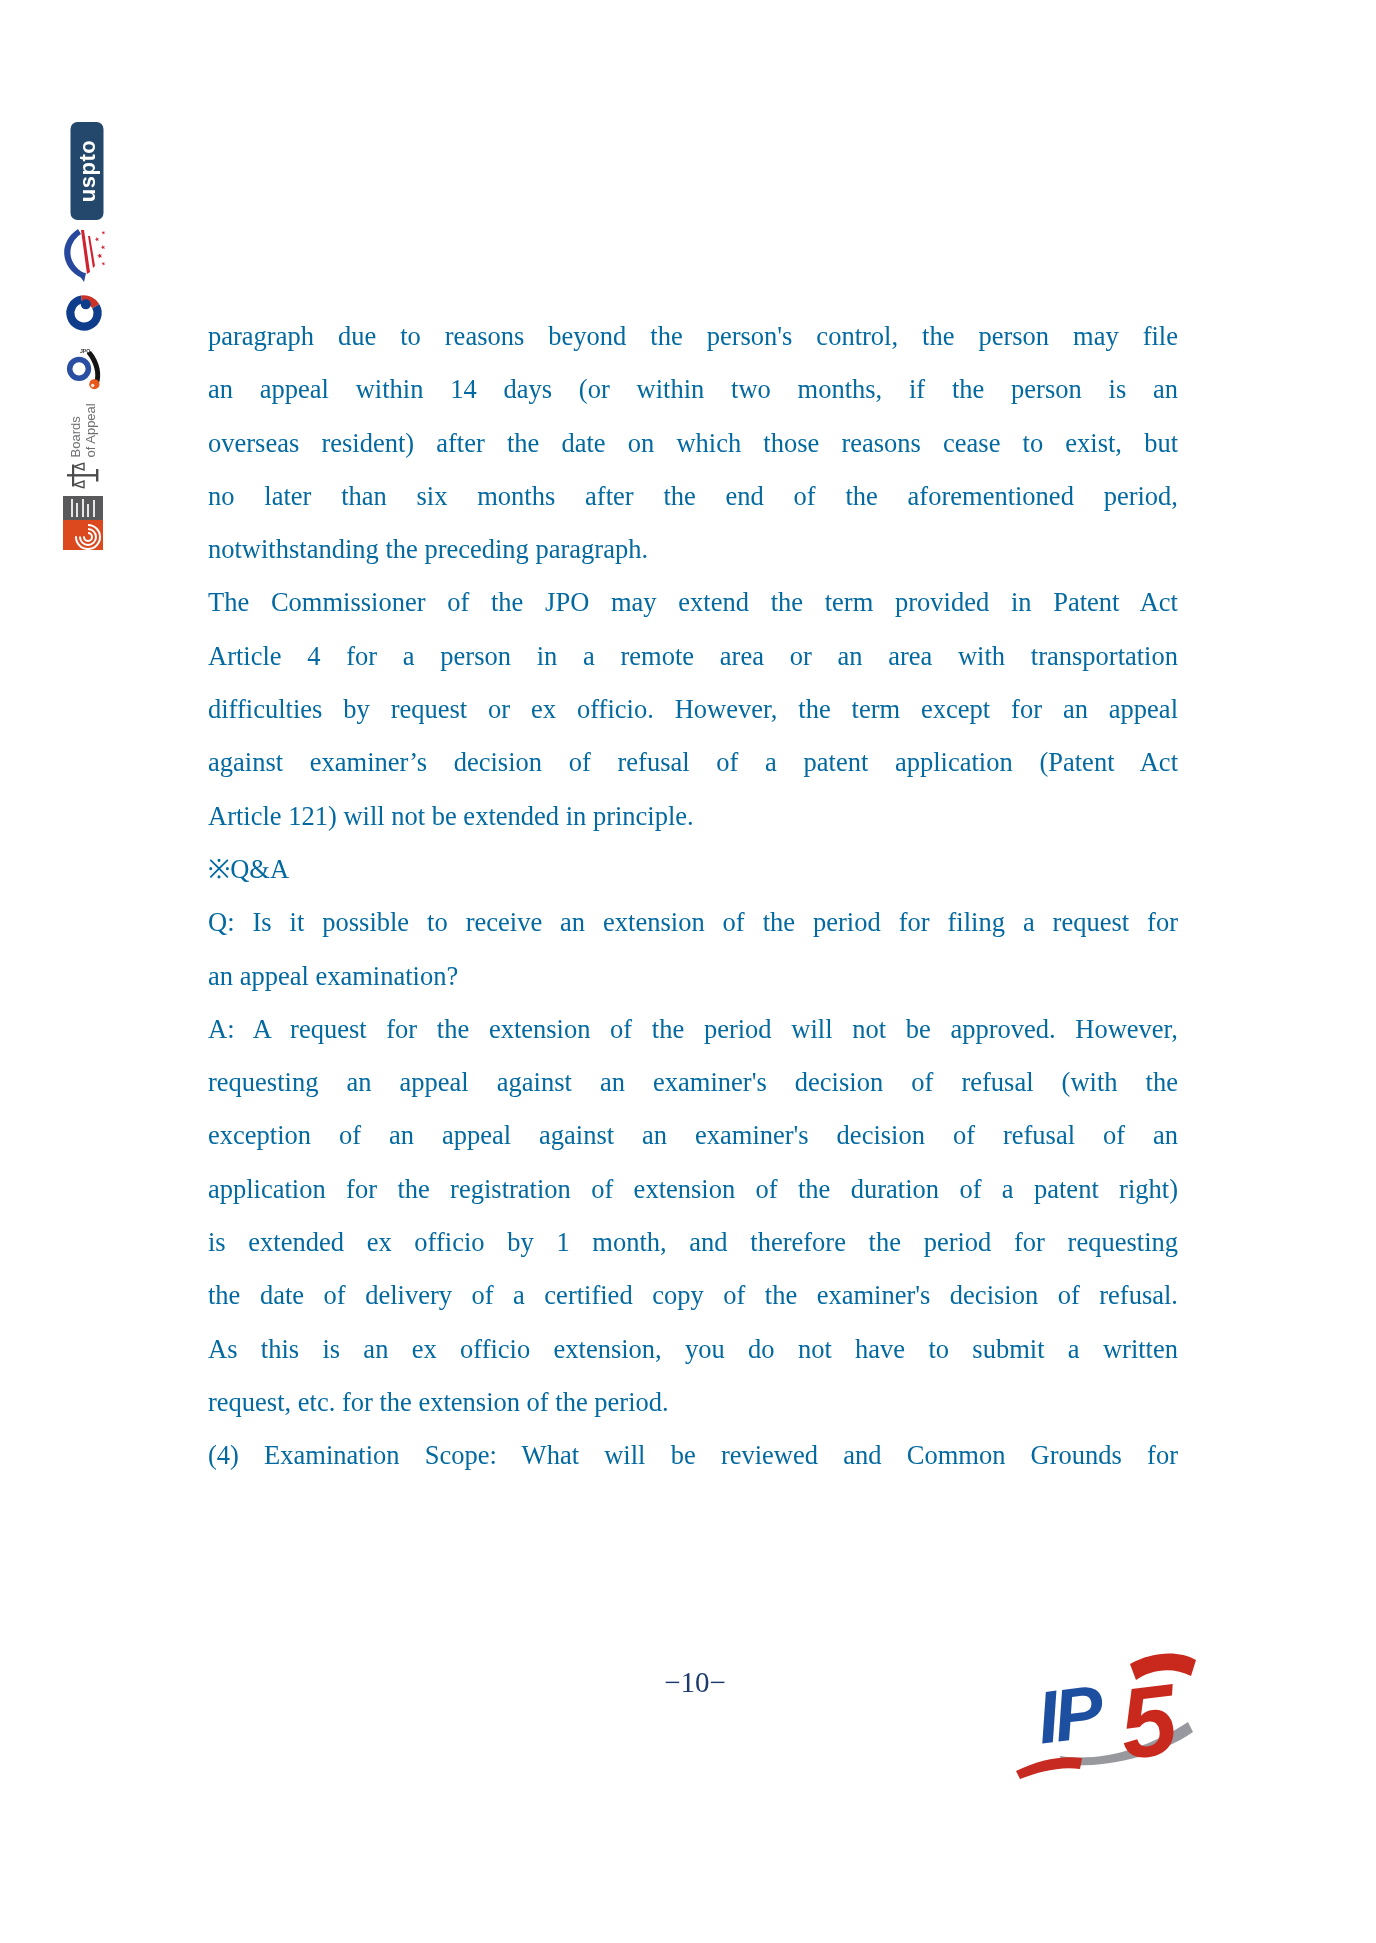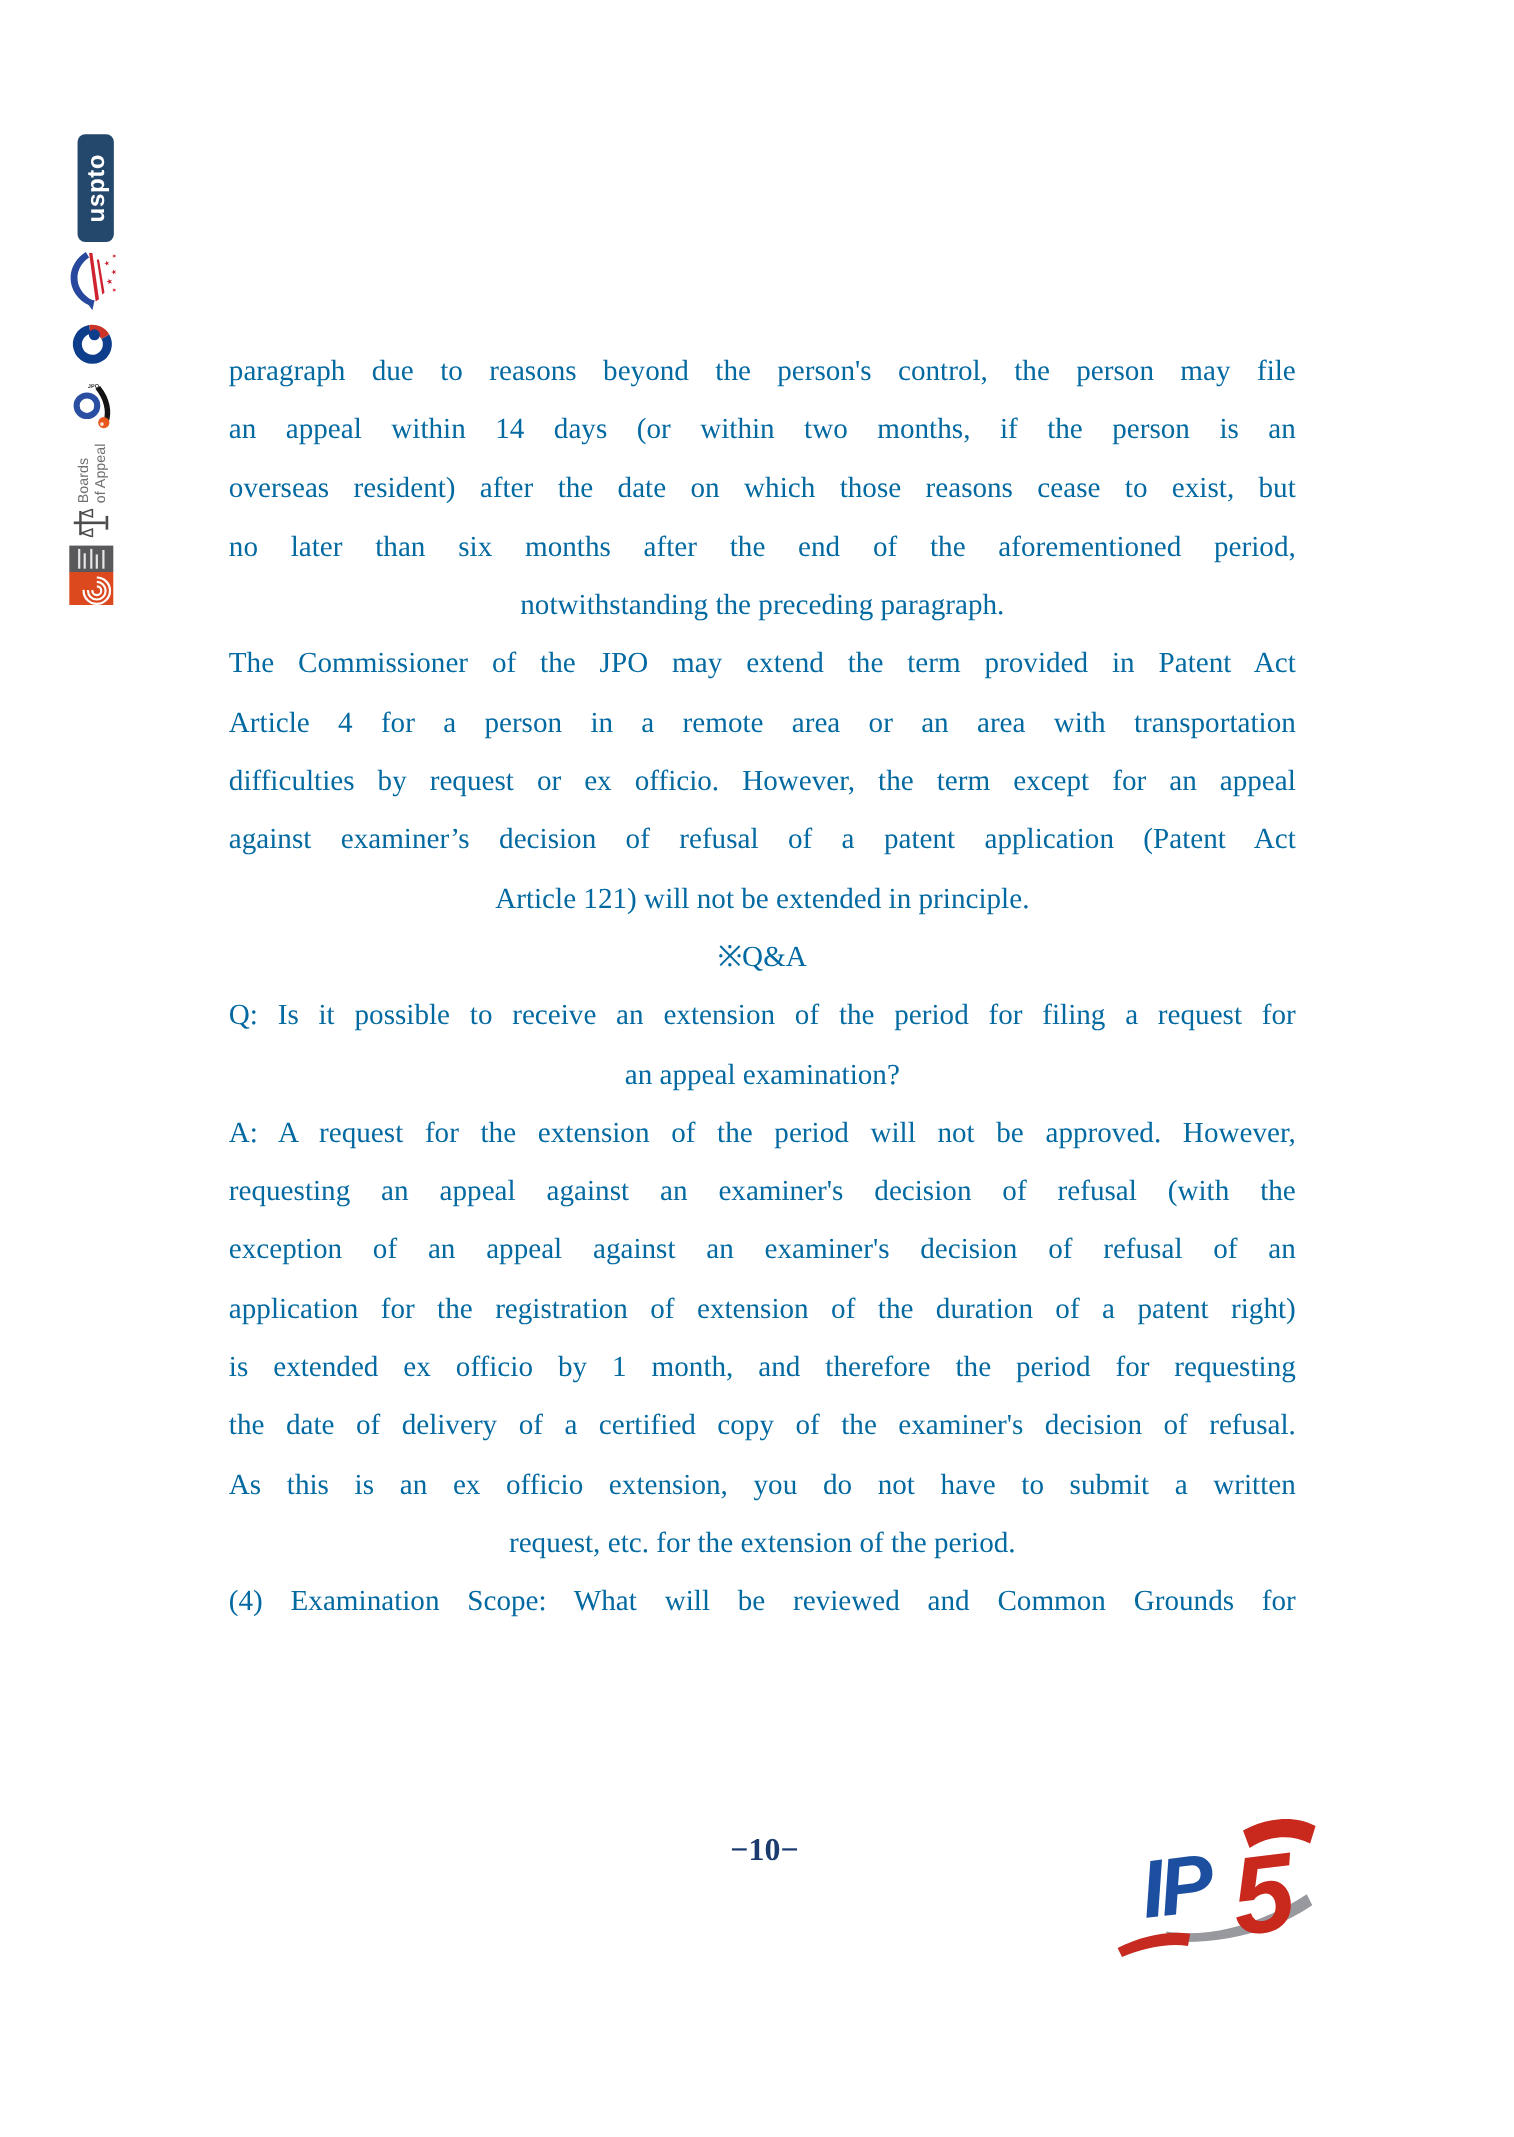--- a/index.html
+++ b/index.html
@@ -32,26 +32,26 @@
 
   .epo-outer{left:63px;top:496px;width:40px;height:54px;}
   .epo-rot{width:54px;height:40px;display:flex;}
   .epo-red{width:30px;height:40px;background:#dc491e;position:relative;}
   .epo-gray{width:24px;height:40px;background:#59595b;position:relative;}
   .epo-bar{position:absolute;left:3px;height:2px;background:rgba(255,255,255,.85);}
 
   
   .textblock{position:absolute;left:208px;top:310px;width:970px;
              font-size:26.5px;line-height:53.3px;color:#0369a1;}
-  .line{text-align:center;white-space:normal;}
+  .line{text-align:left;white-space:normal;}
   .line.j{text-align:justify;text-align-last:justify;}
 
   
   .pagenum{position:absolute;left:620px;top:1666px;width:150px;text-align:center;
-           font-size:29px;color:#1b3a6e;font-family:"Liberation Serif","DejaVu Serif",serif;font-weight:bold;}
+           font-size:29px;color:#1b3a6e;font-family:"Liberation Serif","DejaVu Serif",serif;}
   .ip5{position:absolute;left:1010px;top:1638px;width:190px;height:155px;}
 </style>
 </head>
 <body>
 
 <div class="page">
 
   <div>
 
     <div class="logo uspto-outer">

